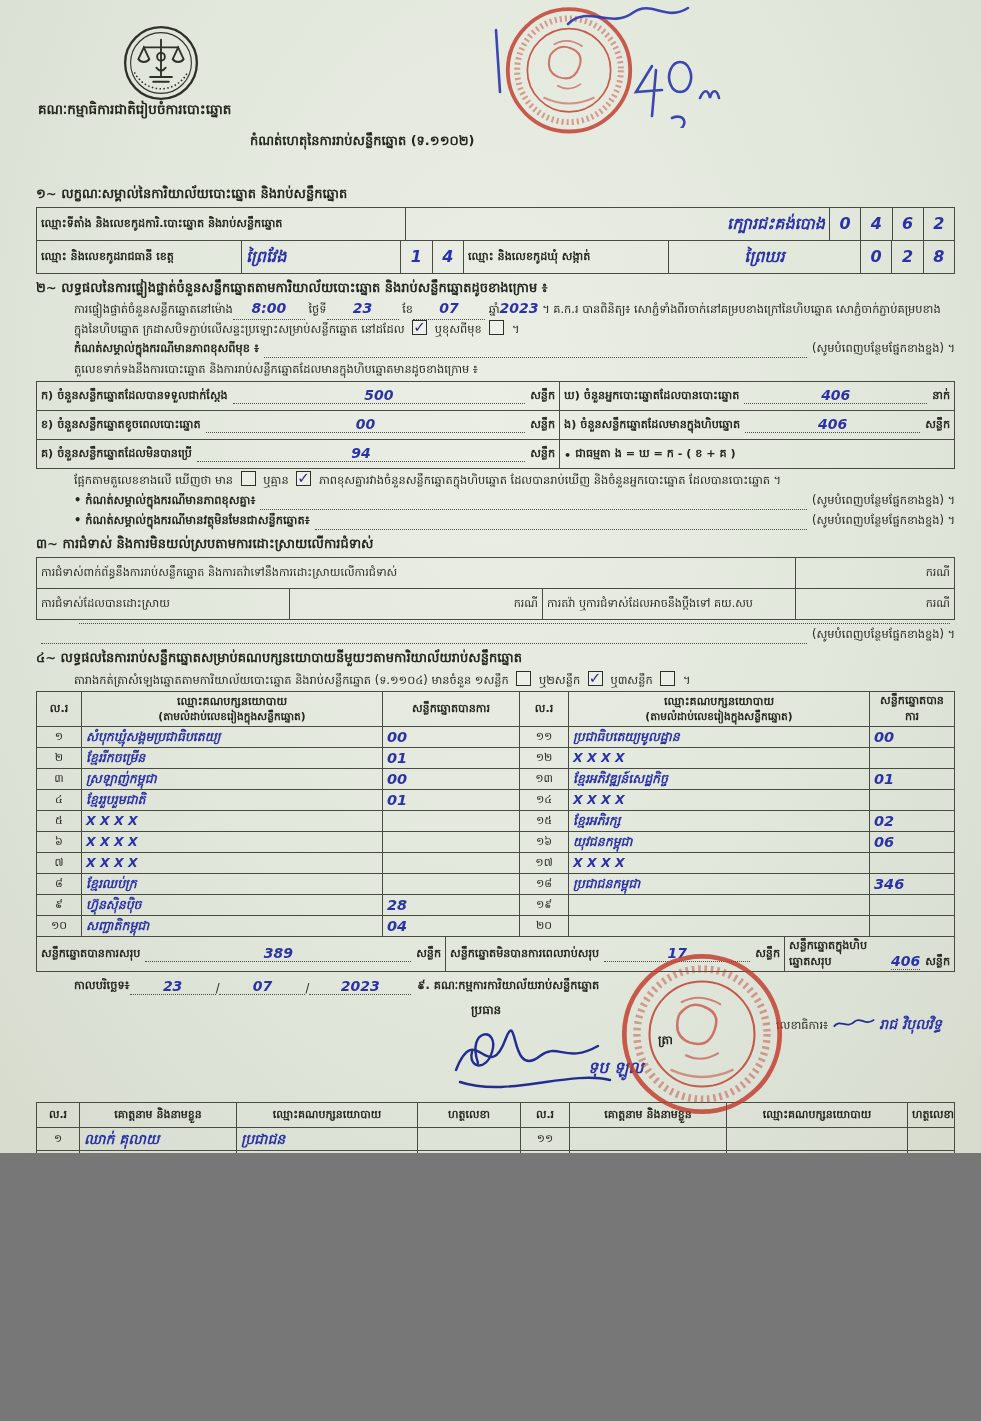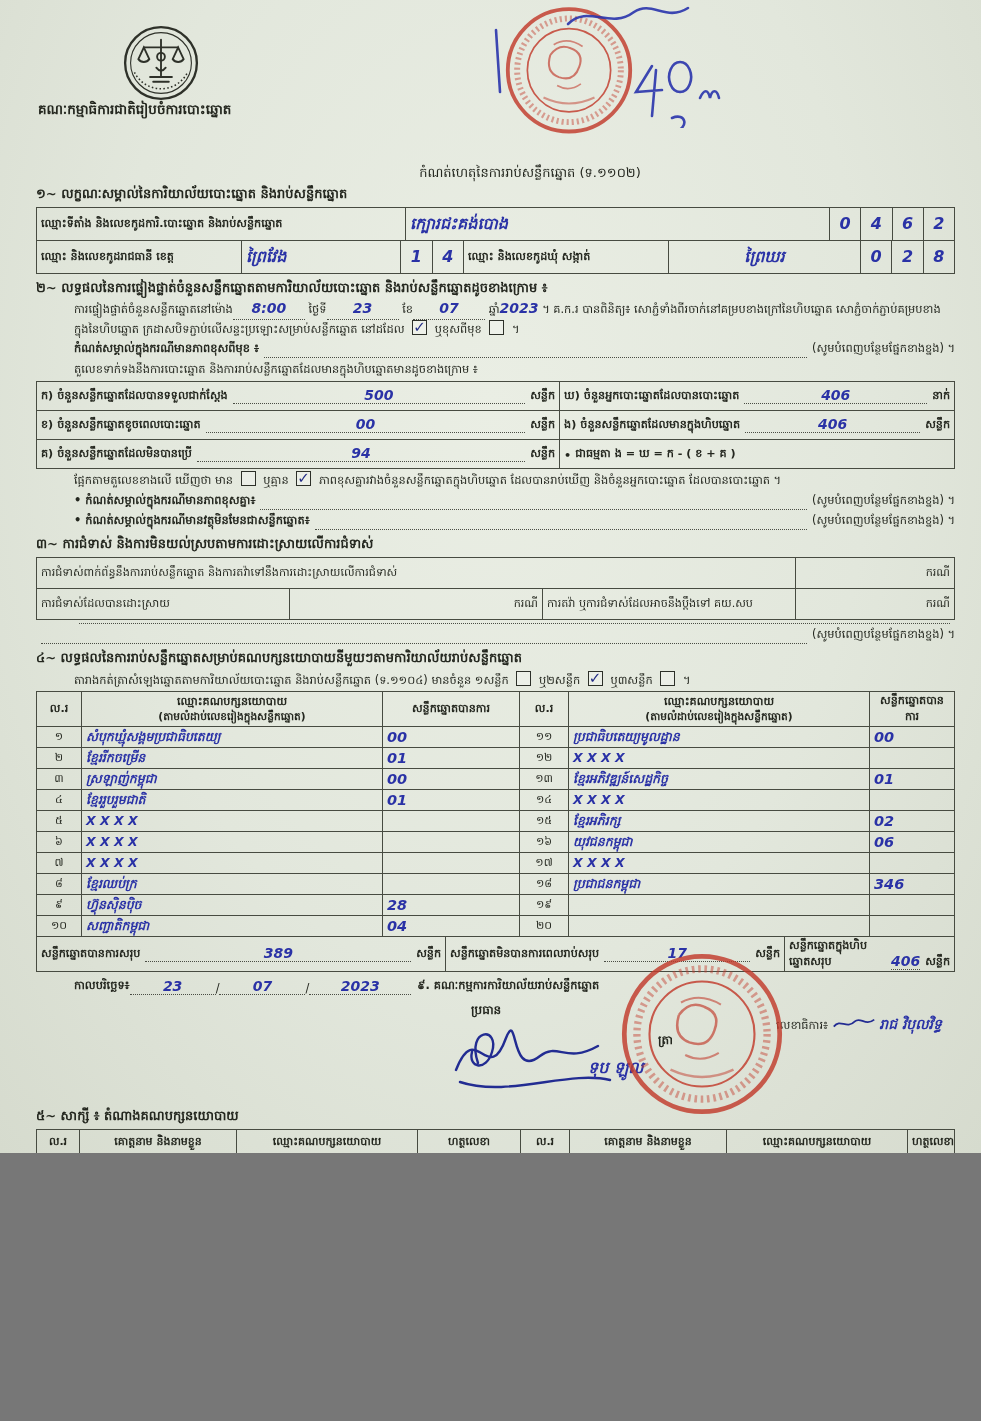--- a/index.html
+++ b/index.html
@@ -2,21 +2,21 @@
 <html><head>
 <meta charset="utf-8">
 <style>
   html,body{margin:0;padding:0;background:#777;}
   .page{position:relative;width:981px;height:1153px;margin:0 auto;overflow:hidden;
         background:radial-gradient(ellipse at 50% 35%, #eaeee4 0%, #e2e7dc 55%, #d6dbce 100%);
         font-family:"DejaVu Sans", "Liberation Sans", sans-serif;color:#24271f;}
   .content{position:absolute;left:36px;top:180px;width:919px;}
   .h{font-weight:bold;font-size:13px;margin:5px 0 3px 0;}
   .org{position:absolute;left:38px;top:101px;font-weight:bold;font-size:13.5px;}
-  .title{position:absolute;left:250px;width:560px;top:132px;text-align:center;font-weight:normal;font-size:13px;margin-top:32px;}
+  .title{position:absolute;left:250px;width:560px;top:132px;font-weight:bold;font-size:13px;}
   .emblem{position:absolute;left:122px;top:24px;width:78px;height:78px;}
   table{border-collapse:collapse;width:100%;table-layout:fixed;}
   td,th{border:1px solid #474b41;padding:1px 4px;font-size:11.2px;vertical-align:middle;overflow:hidden;}
   th{font-weight:bold;}
   .t1 td{height:30px;}
   .t1b{margin-top:-1px;}
   .lbl{font-weight:bold;}
   .codes{display:flex;height:100%;align-items:stretch;}
   .codes .codebox{flex:1;border-left:1px solid #474b41;display:flex;align-items:center;justify-content:center;}
   .codes .codebox:first-child{border-left:none;}
@@ -103,21 +103,21 @@
   </svg>
 
   <div class="content">
 
     <div class="h">១~ លក្ខណៈសម្គាល់នៃការិយាល័យបោះឆ្នោត និងរាប់សន្លឹកឆ្នោត</div>
 
     <table class="t1">
       <tbody>
           <tr>
         <td class="lbl" style="width:360px"><span>ឈ្មោះទីតាំង និងលេខកូដការិ.បោះឆ្នោត និងរាប់សន្លឹកឆ្នោត</span></td>
-        <td style="text-align:left"><span class="hw big">ក្បោរជះគង់បោង</span></td>
+        <td style="text-align:right"><span class="hw big">ក្បោរជះគង់បោង</span></td>
         <td class="codes-cell" style="width:124px">
               <div class="codes" id="codes1">
                 <span class="codebox">
                   <span class="hw big">0</span>
                 </span>
                 <span class="codebox">
                   <span class="hw big">4</span>
                 </span>
                 <span class="codebox">
                   <span class="hw big">6</span>
@@ -448,21 +448,20 @@
       <svg style="position:absolute;left:410px;top:10px" width="180" height="88" viewBox="0 0 180 88">
         <g fill="none" stroke="#222c92" stroke-width="2.4" stroke-linecap="round">
           <path d="M10 62 C30 10 42 80 60 30 C72 0 64 72 94 48 C112 34 120 56 152 38"></path>
           <path d="M14 74 C62 90 122 62 164 72"></path>
           <path d="M32 55 C20 20 54 18 46 44 C40 64 22 60 26 44"></path>
         </g>
       </svg>
       <div class="hw big" style="position:absolute;left:552px;top:62px">ទុប ឡូល</div>
     </div>
 
-    <div class="h">៥~ សាក្សី ៖ តំណាងគណបក្សនយោបាយ</div>
     <table class="wit">
       <tbody>
           <tr>
         <th style="width:34px"><span>ល.រ</span></th>
         <th style="width:148px"><span>គោត្តនាម និងនាមខ្លួន</span></th>
         <th style="width:172px"><span>ឈ្មោះគណបក្សនយោបាយ</span></th>
         <th style="width:94px"><span>ហត្ថលេខា</span></th>
         <th style="width:40px"><span>ល.រ</span></th>
         <th style="width:148px"><span>គោត្តនាម និងនាមខ្លួន</span></th>
         <th style="width:172px"><span>ឈ្មោះគណបក្សនយោបាយ</span></th>

